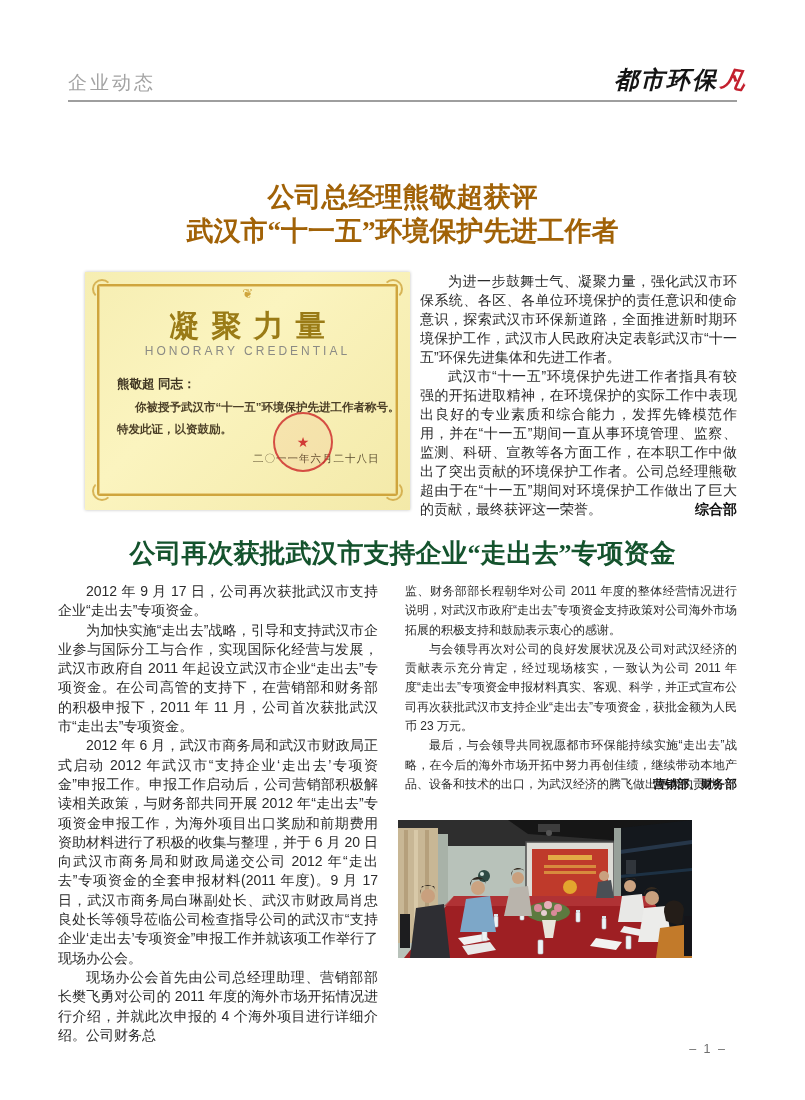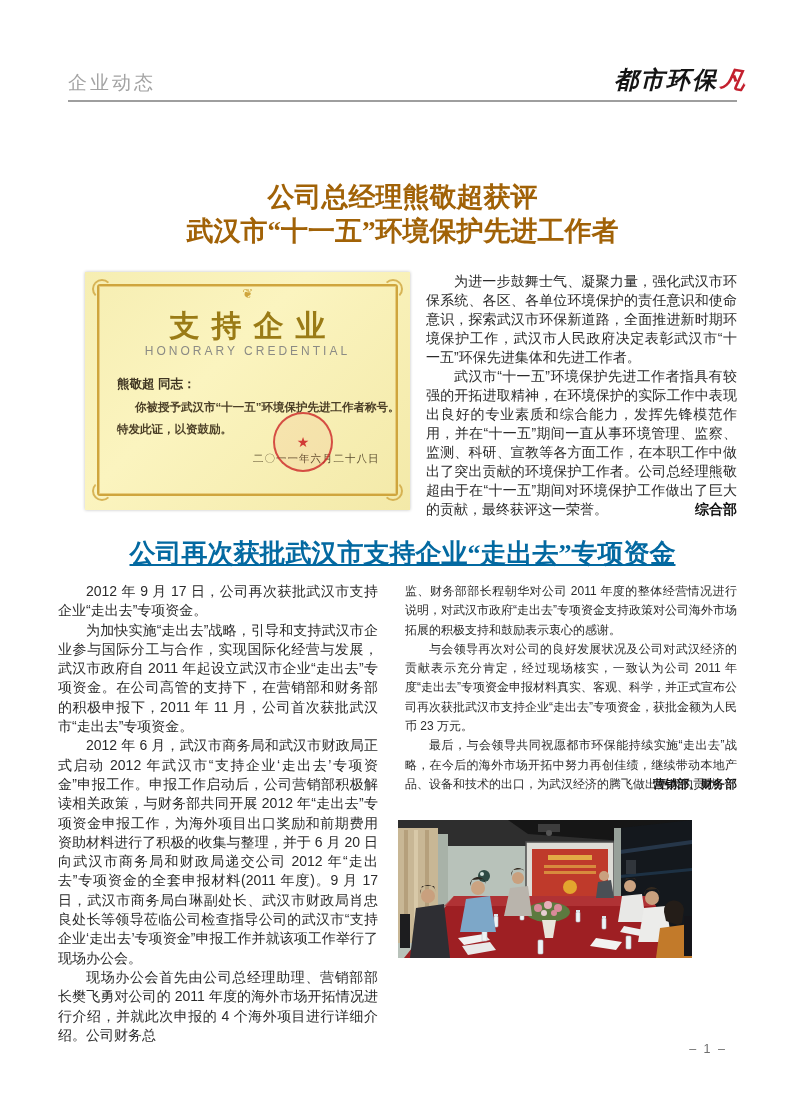--- a/index.html
+++ b/index.html
@@ -11,21 +11,21 @@
   .hdr-section{position:absolute;left:68px;top:70px;font-size:19px;letter-spacing:3px;color:#a3a3a3;}
   .hdr-brand{position:absolute;right:60px;top:64px;display:flex;align-items:flex-start;font-style:italic;}
   .hdr-brand-text{font-size:24px;font-weight:900;color:#141414;letter-spacing:2px;font-family:"Liberation Sans",sans-serif;}
   .hdr-brand-mark{font-size:24px;font-weight:700;color:#c3202e;margin-left:3px;transform:rotate(10deg);font-family:"Liberation Serif",serif;}
   .hdr-rule{position:absolute;left:68px;right:68px;top:100px;height:2px;background:#9e9e9e;}
   
   .a1-title{position:absolute;left:0;top:180px;width:100%;text-align:center;
     font-family:"Liberation Serif","DejaVu Serif",serif;font-weight:bold;color:#a16207;
     font-size:27px;line-height:34px;}
   .a1-body{position:absolute;left:85px;top:272px;width:652px;display:flex;}
-  .a1-text{margin-left:16px;width:317px;font-size:14px;line-height:19px;text-align:justify;color:#2b2b2b;}
+  .a1-text{margin-left:10px;width:317px;font-size:14px;line-height:19px;text-align:justify;color:#2b2b2b;}
   p.para{margin:0;text-indent:2em;}
   p.para.noindent{text-indent:0;}
   p.rel{position:relative;}
   .sig{position:absolute;right:0;bottom:0;font-weight:bold;color:#111;}
   
   .cert{position:relative;width:325px;height:238px;flex:0 0 auto;
     background:linear-gradient(135deg,#f6eeb2 0%,#fbf4bf 40%,#f3e9a8 100%);
     box-shadow:0 0 3px rgba(0,0,0,.25);}
   .cert-border{position:absolute;left:12px;top:12px;right:12px;bottom:14px;
     border:2px solid #cfa53d;border-radius:3px;
@@ -43,21 +43,21 @@
     font-size:12px;letter-spacing:3px;}
   .cert-salutation{position:absolute;left:32px;top:104px;font-size:12.5px;font-weight:bold;color:#3f3522;}
   .cert-line1{position:absolute;left:50px;top:128px;font-size:11.5px;font-weight:bold;color:#4a3e26;}
   .cert-line2{position:absolute;left:32px;top:150px;font-size:11.5px;font-weight:bold;color:#4a3e26;}
   .cert-date{position:absolute;left:168px;top:180px;font-size:10.5px;color:#5a4c2e;letter-spacing:1px;}
   .cert-seal{position:absolute;left:188px;top:140px;width:56px;height:56px;border-radius:50%;
     border:2px solid rgba(205,40,40,.8);display:flex;align-items:center;justify-content:center;
     color:rgba(205,40,40,.9);font-size:14px;background:rgba(230,90,80,.08);}
   
   .a2-title{position:absolute;left:0;top:536px;width:100%;text-align:center;
-    font-family:"Liberation Serif","DejaVu Serif",serif;font-weight:bold;color:#0369a1;font-size:26px;text-decoration:underline;}
+    font-family:"Liberation Serif","DejaVu Serif",serif;font-weight:bold;color:#14532d;font-size:26px;}
   .a2-left{position:absolute;left:58px;top:582px;width:320px;font-size:14px;line-height:19.3px;text-align:justify;}
   .a2-right{position:absolute;left:405px;top:582px;width:332px;font-size:12px;line-height:19.3px;text-align:justify;}
   
   .photo{position:absolute;left:398px;top:820px;width:294px;height:138px;overflow:hidden;background:#777;}
   
   .page-number{position:absolute;right:78px;top:1042px;font-size:12.5px;color:#6e6e6e;letter-spacing:2px;}
 </style>
 </head>
 <body>
 
@@ -78,21 +78,21 @@
   <div class="a1-body">
 
     <div class="cert">
       <div class="cert-border">
         <span class="cert-corner tl"></span>
         <span class="cert-corner tr"></span>
         <span class="cert-corner bl"></span>
         <span class="cert-corner br"></span>
       </div>
       <div class="cert-ornament">❦</div>
-      <div class="cert-title">支持企业</div>
+      <div class="cert-title">凝聚力量</div>
       <div class="cert-sub">HONORARY CREDENTIAL</div>
       <div class="cert-salutation">熊敬超 同志：</div>
       <div class="cert-line1">你被授予武汉市“十一五”环境保护先进工作者称号。</div>
       <div class="cert-line2">特发此证，以资鼓励。</div>
       <div class="cert-date">二〇一一年六月二十八日</div>
       <div class="cert-seal">★</div>
     </div>
 
     <div class="a1-text">
       <p class="para">为进一步鼓舞士气、凝聚力量，强化武汉市环保系统、各区、各单位环境保护的责任意识和使命意识，探索武汉市环保新道路，全面推进新时期环境保护工作，武汉市人民政府决定表彰武汉市“十一五”环保先进集体和先进工作者。</p>

